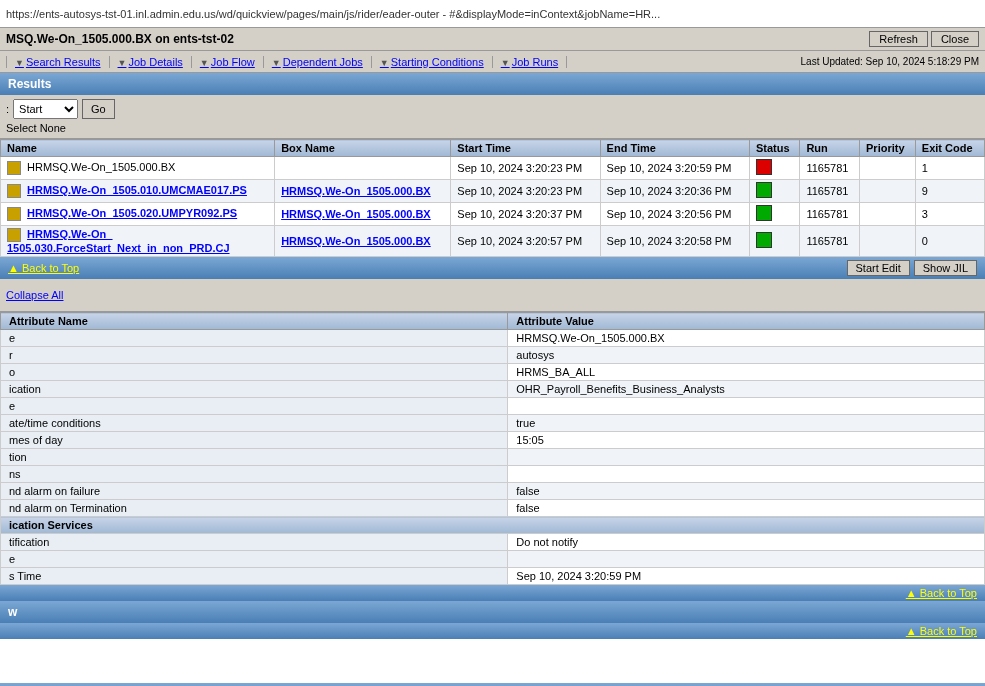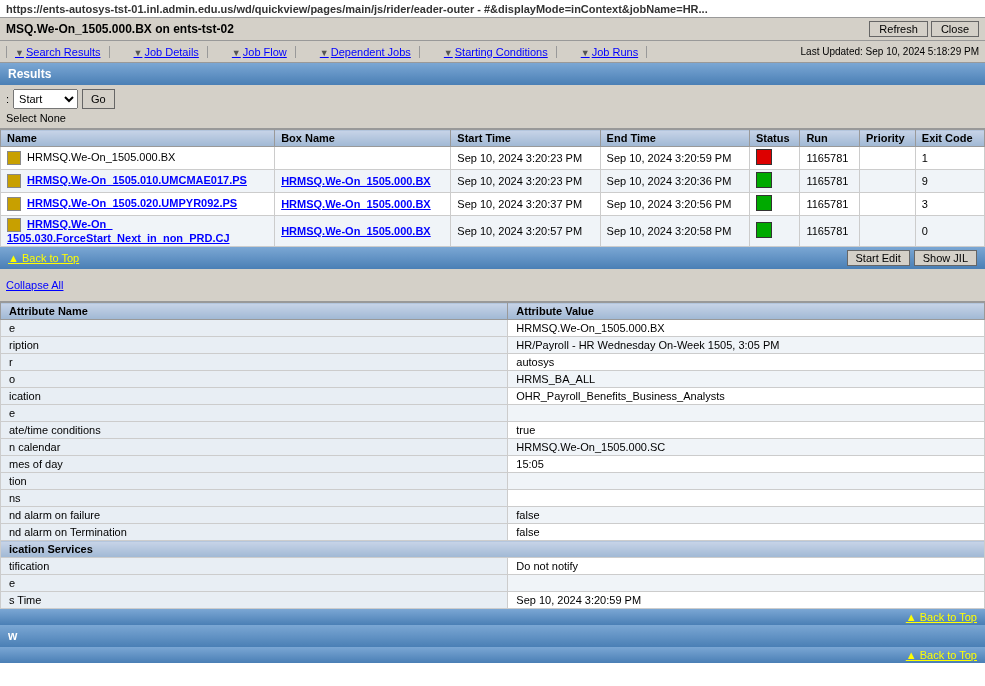--- a/index.html
+++ b/index.html
@@ -25,21 +25,21 @@
     
     #nav-bar {
       background: #d4d0c8;
       display: flex;
       align-items: center;
       justify-content: space-between;
       padding: 2px 6px;
       height: 22px;
       border-bottom: 1px solid #999;
     }
-    #nav-bar .nav-left { display: flex; gap: 16px; }
+    #nav-bar .nav-left { display: flex; gap: 0; }
     #nav-bar .nav-item {
       font-size: 11px; color: #00f; text-decoration: underline; cursor: pointer;
       padding: 0 8px; border-right: 1px solid #999;
     }
     #nav-bar .nav-item:first-child { border-left: 1px solid #999; }
     #nav-bar .last-updated { font-size: 10px; color: #000; text-align: center; }
 
     
     .section-header {
       background: linear-gradient(to bottom, #7ba7d4, #4a7fb5);
@@ -176,24 +176,23 @@
       overflow-y: auto;
       height: calc(686px - 44px);
       width: 985px;
     }
 
     .url-bar {
       background: #fff;
       border-bottom: 1px solid #999;
       padding: 2px 6px;
       font-size: 11px;
-      height: 18px;
+      height: 28px;
       display: flex; align-items: center;
       color: #333;
-      font-weight: bold;
     }
 
     
     #main-scroll::-webkit-scrollbar { width: 16px; }
     #main-scroll::-webkit-scrollbar-track { background: #d4d0c8; }
     #main-scroll::-webkit-scrollbar-thumb { background: #a0a0a0; border: 1px solid #888; }
 
     .nav-arrow { color: #555; font-size: 9px; margin-right: 2px; }
 
     
@@ -370,46 +369,38 @@
         <th>Attribute Name</th>
         <th>Attribute Value</th>
       </tr>
     </thead>
     <tbody>
       <tr>
         <td class="label-cell">e</td>
         <td>HRMSQ.We-On_1505.000.BX</td>
       </tr>
       <tr>
-        <td class="label-cell">ription</td>
-        <td>HR/Payroll - HR Wednesday On-Week 1505, 3:05 PM</td>
-      </tr>
-      <tr>
         <td class="label-cell">r</td>
         <td>autosys</td>
       </tr>
       <tr>
         <td class="label-cell">o</td>
         <td>HRMS_BA_ALL</td>
       </tr>
       <tr>
         <td class="label-cell">ication</td>
         <td>OHR_Payroll_Benefits_Business_Analysts</td>
       </tr>
       <tr>
         <td class="label-cell">e</td>
         <td></td>
       </tr>
       <tr>
         <td class="label-cell">ate/time conditions</td>
         <td>true</td>
-      </tr>
-      <tr>
-        <td class="label-cell">n calendar</td>
-        <td>HRMSQ.We-On_1505.000.SC</td>
       </tr>
       <tr>
         <td class="label-cell">mes of day</td>
         <td>15:05</td>
       </tr>
       <tr>
         <td class="label-cell">tion</td>
         <td></td>
       </tr>
       <tr>

